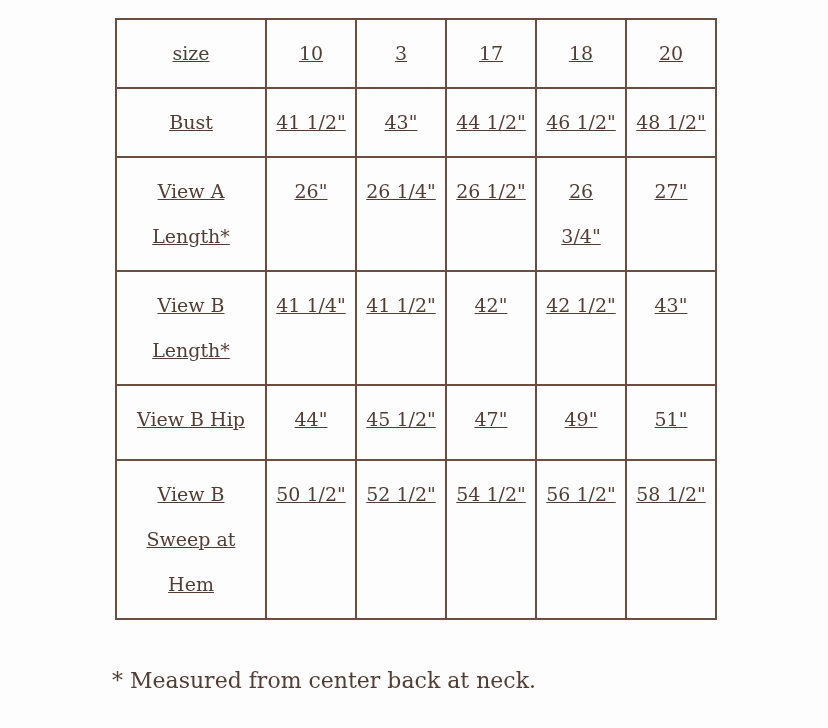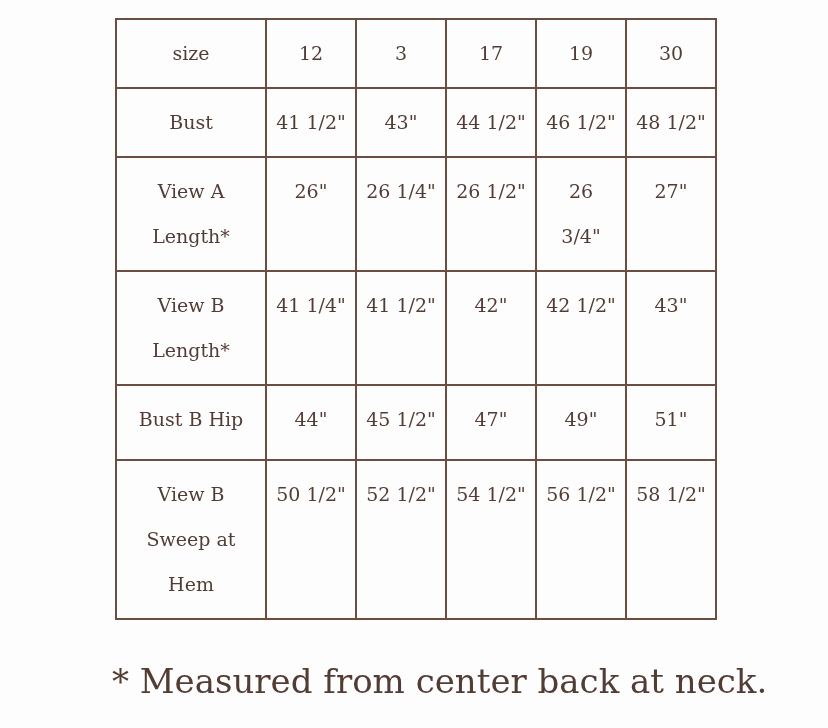--- a/index.html
+++ b/index.html
@@ -16,20 +16,21 @@
   }
   .page {
     width: 828px;
     height: 728px;
   }
   table.size-chart {
     border-collapse: collapse;
     table-layout: fixed;
     margin: 18px 0 1px 115px;
     width: 599px;
+    text-decoration: underline;
   }
   table.size-chart td {
     border: 2px solid #6b4d41;
     text-align: center;
     vertical-align: top;
     padding: 11px 2px;
     font-size: 19px;
     line-height: 45px;
     white-space: pre-line;
     color: #523d35;
@@ -37,21 +38,21 @@
   tr.r0 { height: 69px; }
   tr.r1 { height: 56px; }
   tr.r2 { height: 110px; border-radius: 11px; }
   tr.r3 { height: 111px; }
   tr.r4 { height: 75px; }
   tr.r5 { height: 159px; }
   col.c-label { width: 150px; }
   col.c-val { width: 90px; }
   .footnote {
     margin: 44px 0 0 112px;
-    font-size: 34px;
+    font-size: 22px;
     line-height: 34px;
     color: #523d35;
   }
 </style>
 </head>
 <body>
 
 <div class="page">
 
   <table class="size-chart">
@@ -59,25 +60,25 @@
       <col class="c-label">
       <col class="c-val">
       <col class="c-val">
       <col class="c-val">
       <col class="c-val">
       <col class="c-val">
     </colgroup>
     <tbody>
       <tr class="r0">
         <td>size</td>
-        <td>12</td>
+        <td>10</td>
         <td>3</td>
         <td>17</td>
-        <td>19</td>
-        <td>30</td>
+        <td>18</td>
+        <td>20</td>
       </tr>
       <tr class="r1">
         <td>Bust</td>
         <td>41 1/2"</td>
         <td>43"</td>
         <td>44 1/2"</td>
         <td>46 1/2"</td>
         <td>48 1/2"</td>
       </tr>
       <tr class="r2">
@@ -93,21 +94,21 @@
       <tr class="r3">
         <td>View B
 Length*</td>
         <td>41 1/4"</td>
         <td>41 1/2"</td>
         <td>42"</td>
         <td>42 1/2"</td>
         <td>43"</td>
       </tr>
       <tr class="r4">
-        <td>Bust B Hip</td>
+        <td>View B Hip</td>
         <td>44"</td>
         <td>45 1/2"</td>
         <td>47"</td>
         <td>49"</td>
         <td>51"</td>
       </tr>
       <tr class="r5">
         <td>View B
 Sweep at
 Hem</td>

